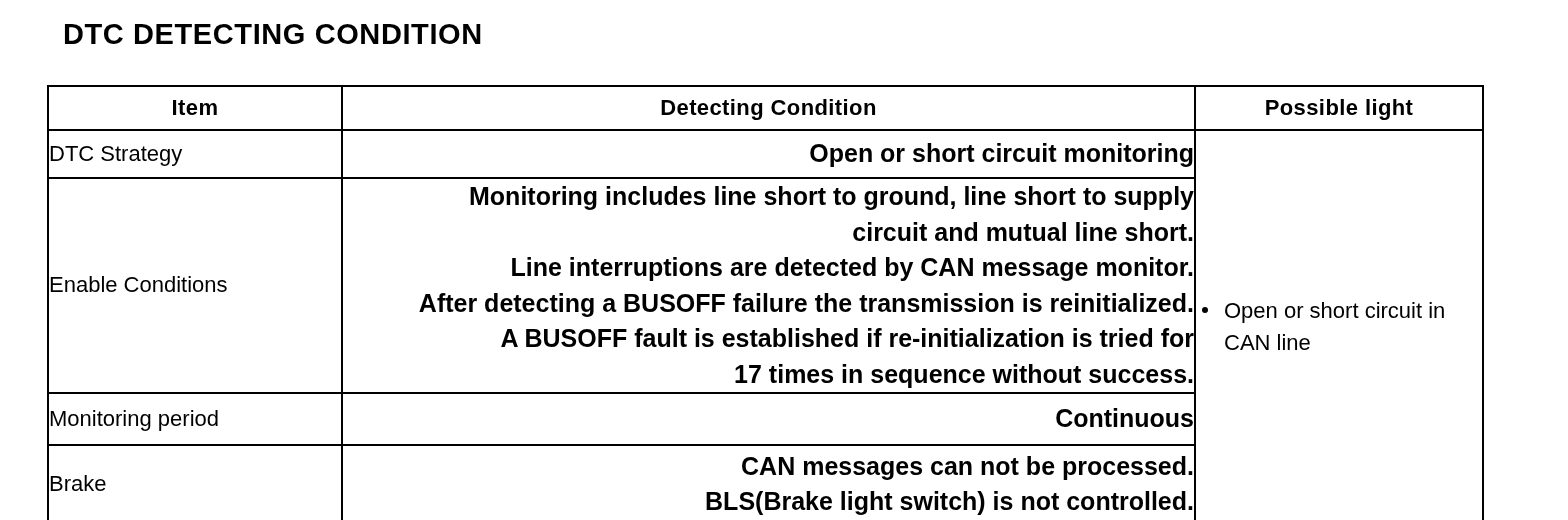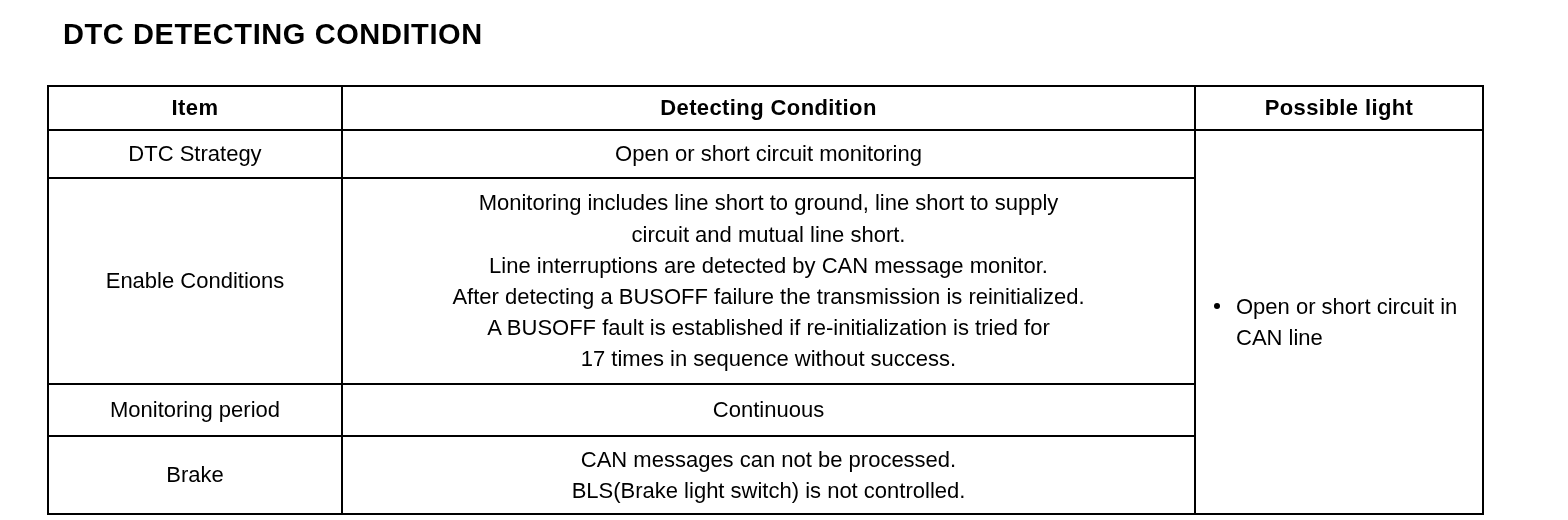--- a/index.html
+++ b/index.html
@@ -67,31 +67,31 @@
     text-align: center;
     font-size: 22px;
     font-weight: bold;
     letter-spacing: 0.4px;
     height: 42px;
     line-height: 42px;
     white-space: nowrap;
   }
 
   .item-cell {
-    text-align: center;
+    text-align: left;
     font-size: 22px;
     font-weight: normal;
     padding: 6px 4px;
     line-height: 1.3;
   }
 
   .detect-cell {
-    text-align: center;
-    font-size: 22px;
-    font-weight: normal;
+    text-align: right;
+    font-size: 25px;
+    font-weight: bold;
     padding: 6px 0 6px 12px;
     line-height: 1.42;
   }
 
   .detect-cell .line {
     display: block;
     white-space: nowrap;
   }
 
   .row-strategy td { height: 46px; }
@@ -99,21 +99,21 @@
   .row-period   td { height: 50px; }
   .row-effect   td { height: 76px; }
 
   
   .cause-cell {
     vertical-align: middle;
     padding: 0 10px 0 14px;
   }
   .cause-list {
     list-style: none;
-    margin: 12px;
+    margin: 0;
     padding: 0;
   }
   .cause-list li {
     position: relative;
     padding-left: 28px;
     font-size: 22px;
     line-height: 1.42;
     text-align: left;
   }
   .cause-bullet {

